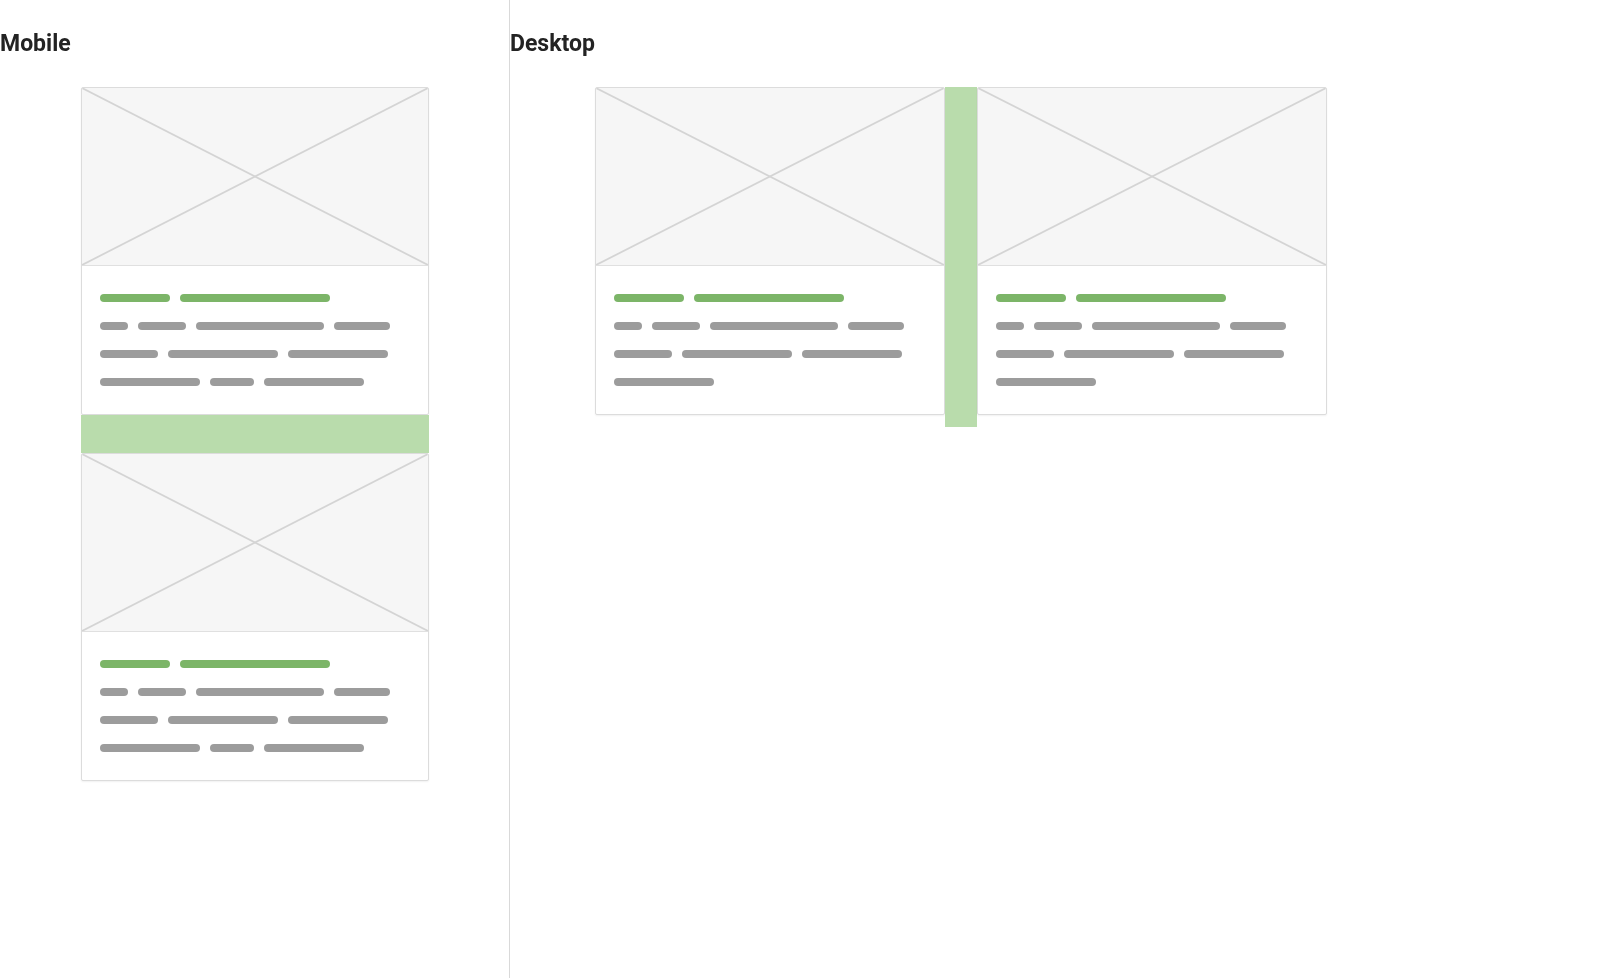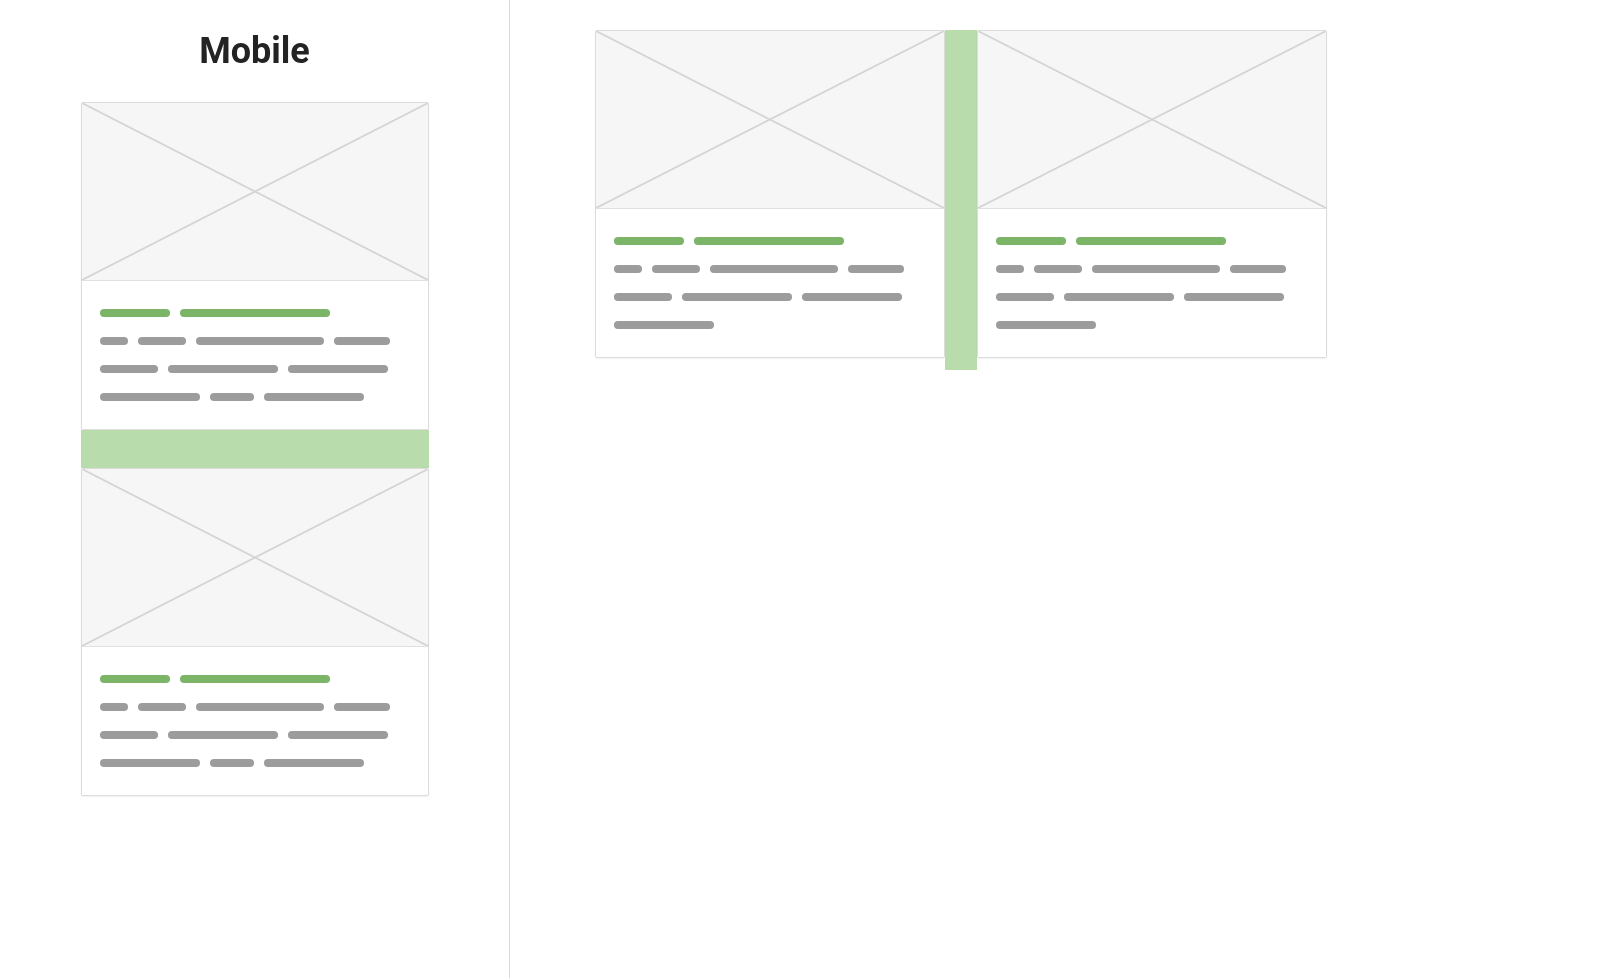--- a/index.html
+++ b/index.html
@@ -21,23 +21,23 @@
     width: 510px;
     border-right: 1px solid #d9d9d9;
     position: relative;
   }
   .col-right {
     flex: 1;
     position: relative;
   }
   .heading {
     font-weight: 700;
-    font-size: 36px;
+    font-size: 23px;
     color: #232323;
-    text-align: center;
+    text-align: left;
     margin-top: 30px;
   }
   .heading-left { margin-left: 0; }
   .heading-right { }
 
   
   .mobile-stack {
     margin: 30px auto 0 auto;
     width: 348px;
   }
@@ -172,20 +172,21 @@
             <div class="line-row">
               <div class="seg grey" style="width: 100px;"></div>
               <div class="seg grey" style="width: 44px;"></div>
               <div class="seg grey" style="width: 100px;"></div>
             </div>
           </div>
         </div>
       </div>
   </div>
   <div class="col-right">
+    <div class="heading heading-right">Desktop</div>
     <div class="desktop-wrap" id="desktop-wrap">
         <div class="desktop-card left">
           <div class="img-placeholder" style="height: 178px;">
             <svg viewBox="0 0 100 50" preserveAspectRatio="none">
               <line x1="0" y1="0" x2="100" y2="50" stroke="#d4d4d4" stroke-width="0.5"></line>
               <line x1="100" y1="0" x2="0" y2="50" stroke="#d4d4d4" stroke-width="0.5"></line>
             </svg>
           </div>
           <div class="card-body">
             <div class="line-row">

